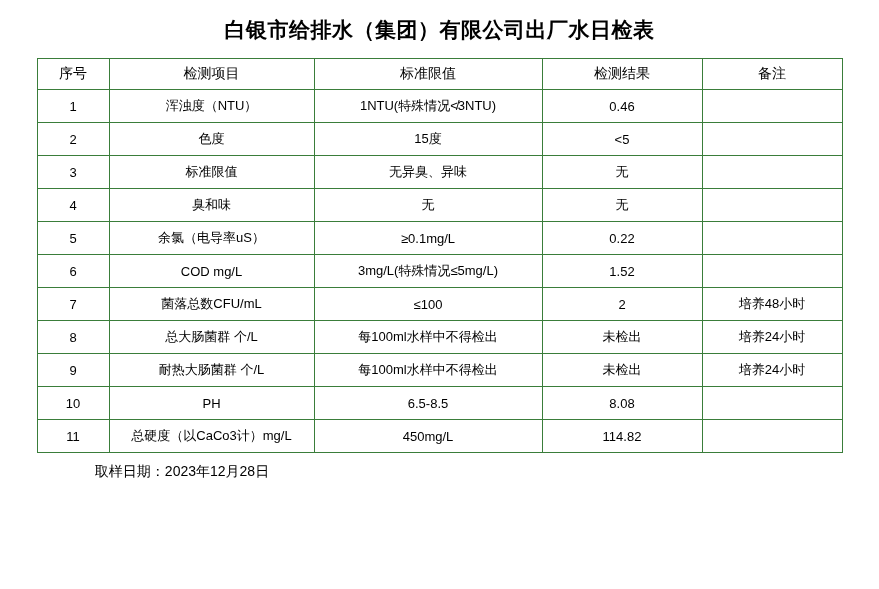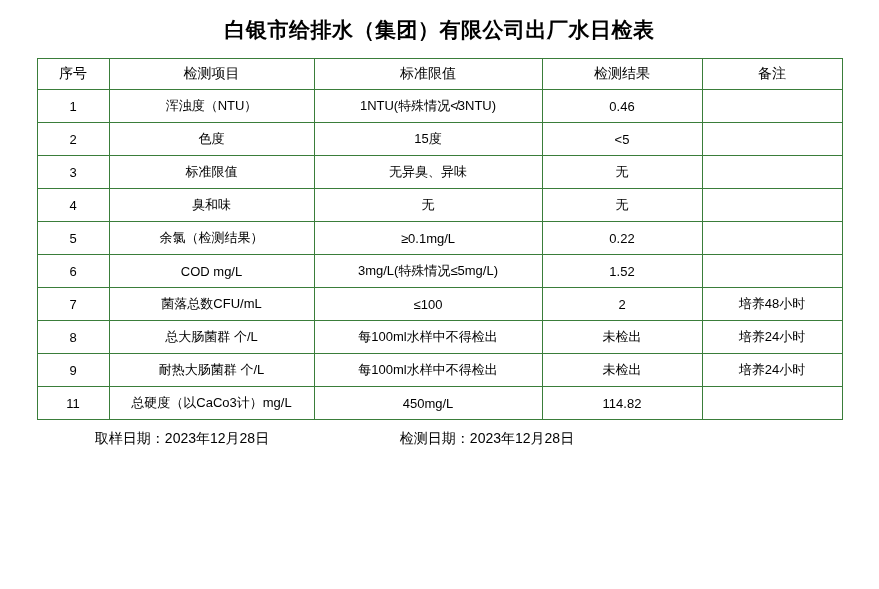--- a/index.html
+++ b/index.html
@@ -117,21 +117,21 @@
       </tr>
       <tr>
         <td>4</td>
         <td>臭和味</td>
         <td>无</td>
         <td>无</td>
         <td></td>
       </tr>
       <tr>
         <td>5</td>
-        <td>余氯（检测结果）</td>
+        <td>余氯（电导率uS）</td>
         <td>≥0.1mg/L</td>
         <td>0.22</td>
         <td></td>
       </tr>
       <tr>
         <td>6</td>
         <td>COD         mg/L</td>
         <td>3mg/L(特殊情况≤5mg/L)</td>
         <td>1.52</td>
         <td></td>
@@ -151,27 +151,33 @@
         <td>培养24小时</td>
       </tr>
       <tr>
         <td>9</td>
         <td>耐热大肠菌群 个/L</td>
         <td>每100ml水样中不得检出</td>
         <td>未检出</td>
         <td>培养24小时</td>
       </tr>
       <tr>
+        <td>10</td>
+        <td>PH</td>
+        <td>6.5-8.5</td>
+        <td>8.08</td>
+        <td></td>
+      </tr>
+      <tr>
         <td>11</td>
         <td>总硬度（以CaCo3计）mg/L</td>
         <td>450mg/L</td>
         <td>114.82</td>
         <td></td>
       </tr>
     </tbody>
   </table>
 
   <div class="footer">
     <div class="f1">取样日期：2023年12月28日</div>
-    <div class="f2">检测日期：2023年12月28日</div>
   </div>
 
 </div>
 
 </body></html>

